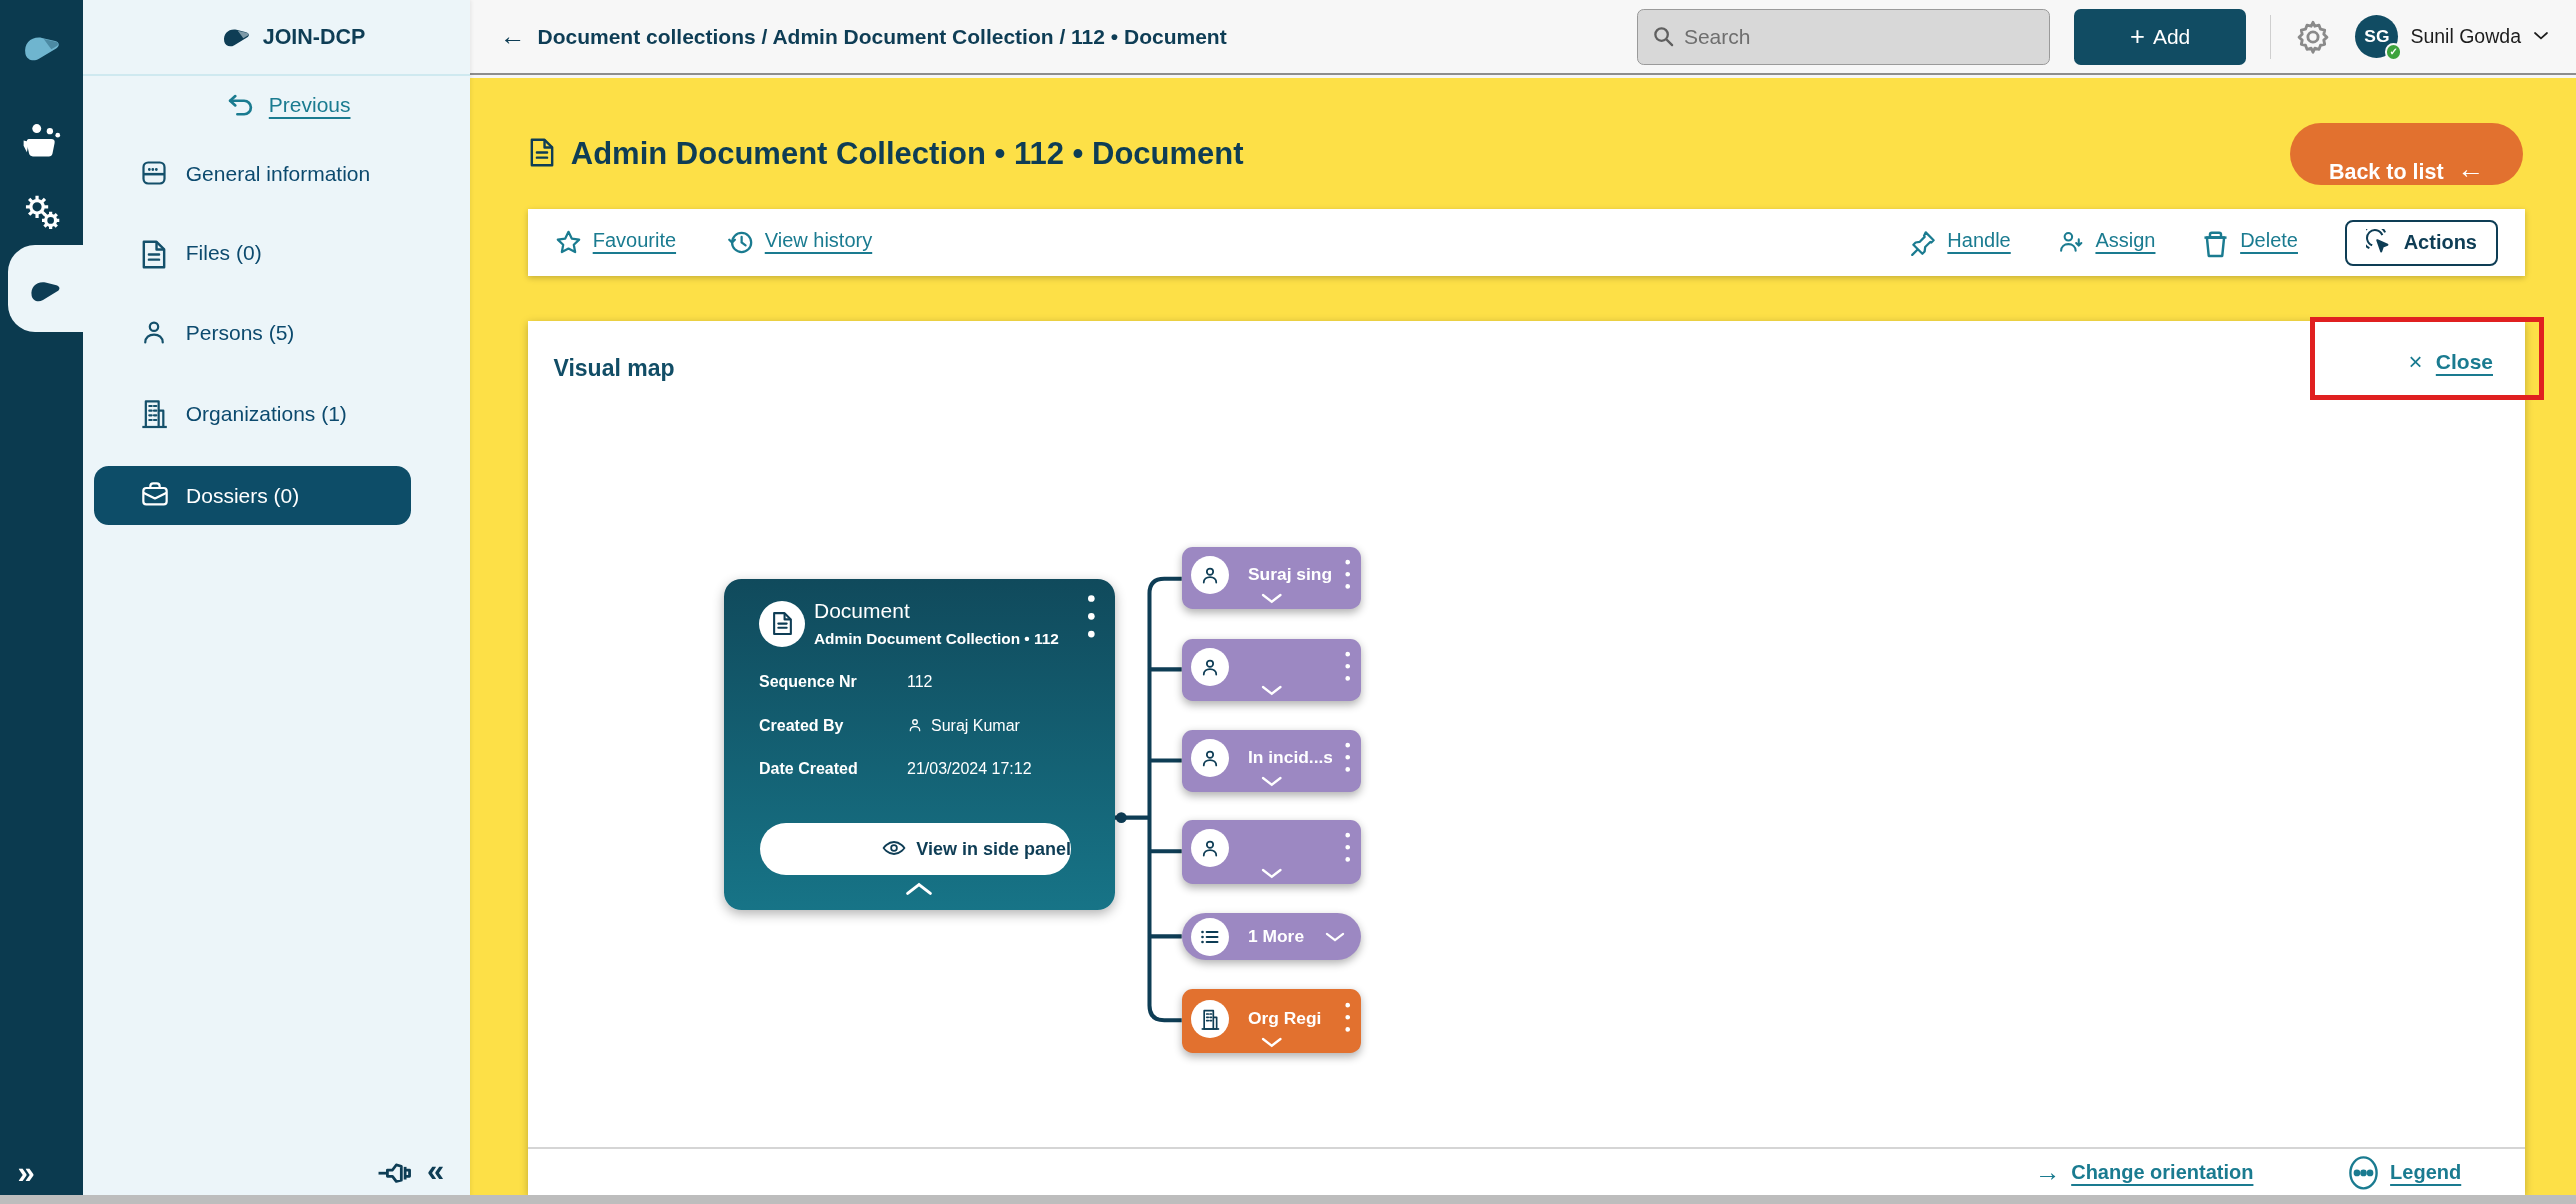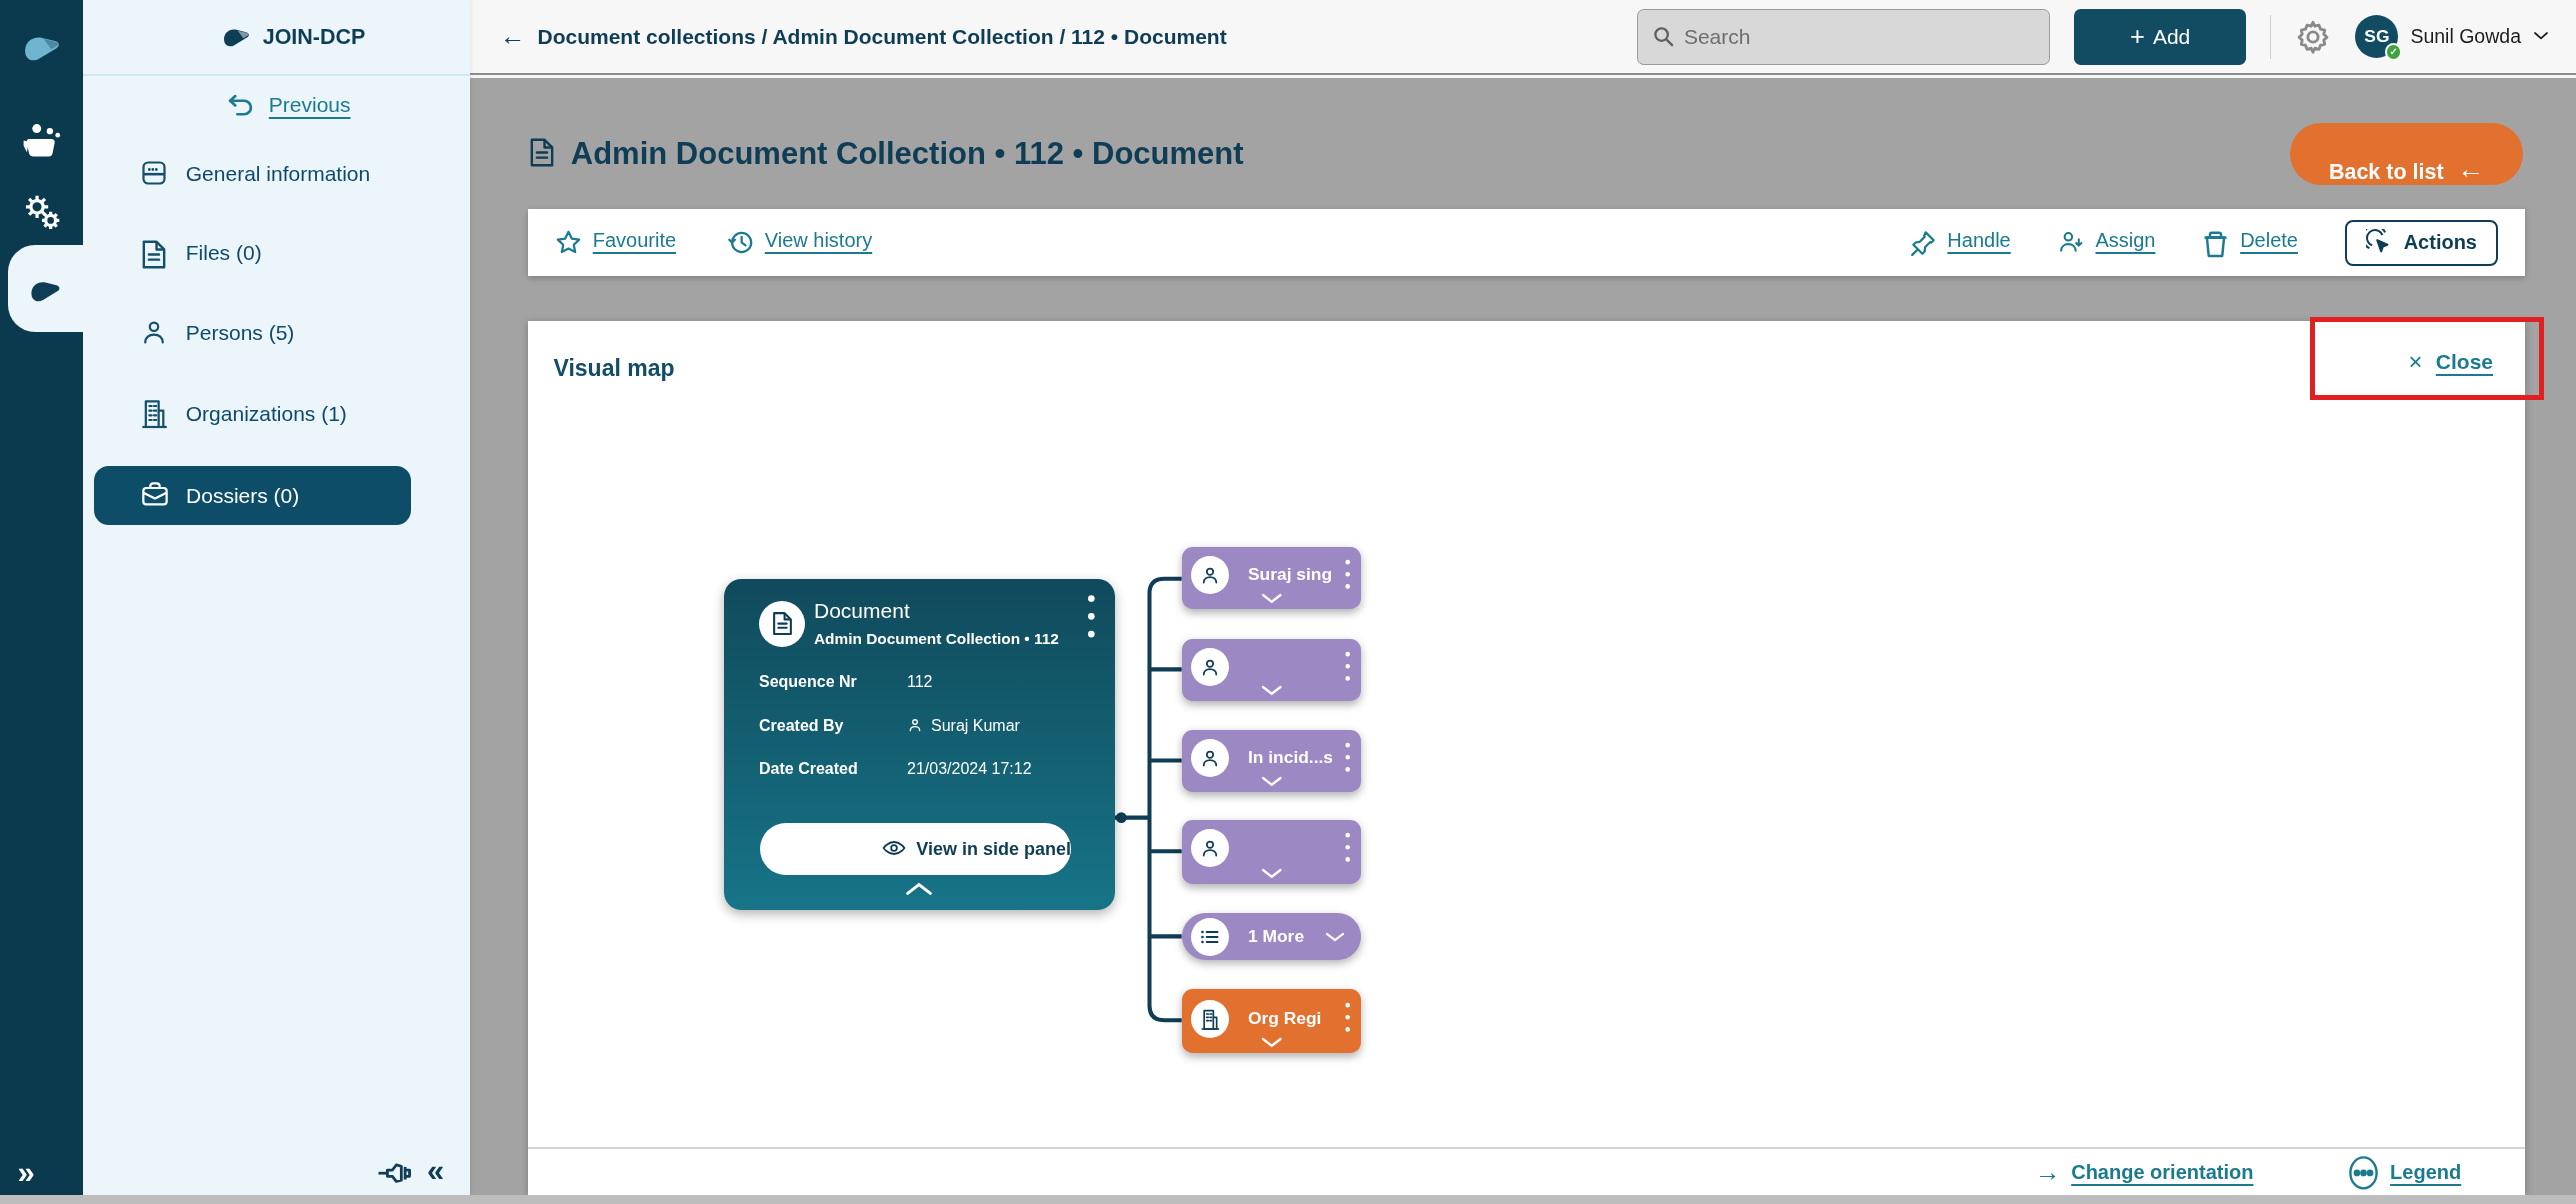--- a/index.html
+++ b/index.html
@@ -67,21 +67,21 @@
   .user { display:flex; align-items:center; gap:12px; cursor:pointer; }
   .avatar { position:relative; width:43px; height:43px; border-radius:50%; background:#114c63;
     color:#fff; font-size:17.4px; font-weight:700; display:flex; align-items:center; justify-content:center; }
   .avatar .badge { position:absolute; right:-4px; bottom:-2.7px; width:17.4px; height:17.4px; border-radius:50%;
     background:#3da33d; border:2px solid #f7f7f7; color:#fff; font-size:10px;
     display:flex; align-items:center; justify-content:center; }
   .user .uname { font-size:19.5px; color:#1d1d1d; }
   .user .chev { width:16px; height:10.7px; color:#1d1d1d; }
 
   
-  .content { position:absolute; left:470px; top:78px; right:0; bottom:8.7px; background:#a3a3a3;padding-left:48px; }
+  .content { position:absolute; left:470px; top:78px; right:0; bottom:8.7px; background:#fde047;padding-left:48px; }
   .title-row { position:absolute; left:58px; right:53px; top:39px; height:74px;
     display:flex; align-items:center; }
   .title-row .doc-icn { width:28px; height:36px; color:#0e3d55; margin-right:14.8px; }
   .page-title { font-size:31px; font-weight:700; color:#0e3d55; }
   .btn-back { margin-left:auto; height:62px; padding:0 39px; border:none; border-radius:31px;
     background:#e2712f; color:#fff; font-size:21.5px; font-weight:600; font-family:"Liberation Sans",sans-serif;
     display:flex; align-items:flex-end; gap:13.4px; cursor:pointer; }
   .btn-back .arr { font-size:27px; font-weight:400; }
 
   .toolbar { position:absolute; left:58px; top:131px; width:1997px; height:67px; background:#ffffff;

